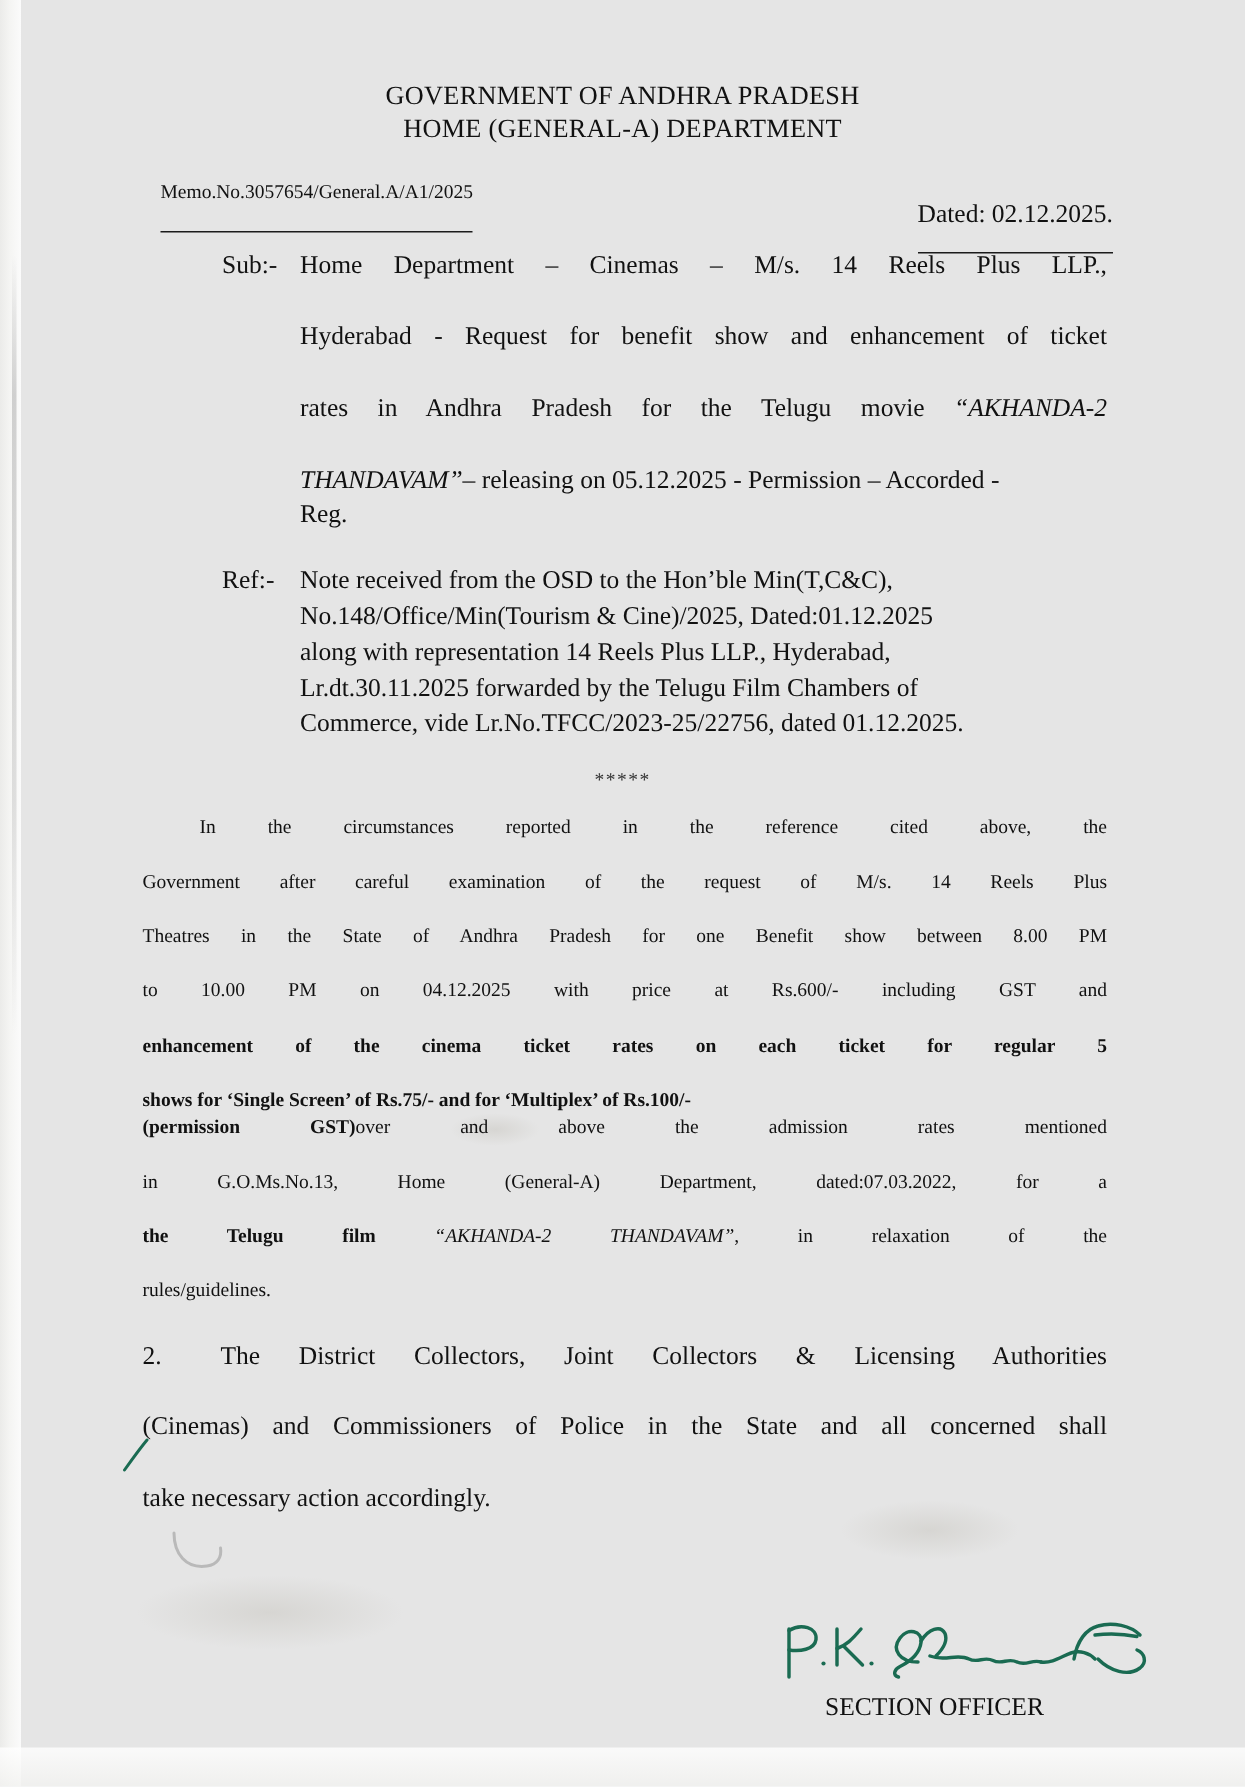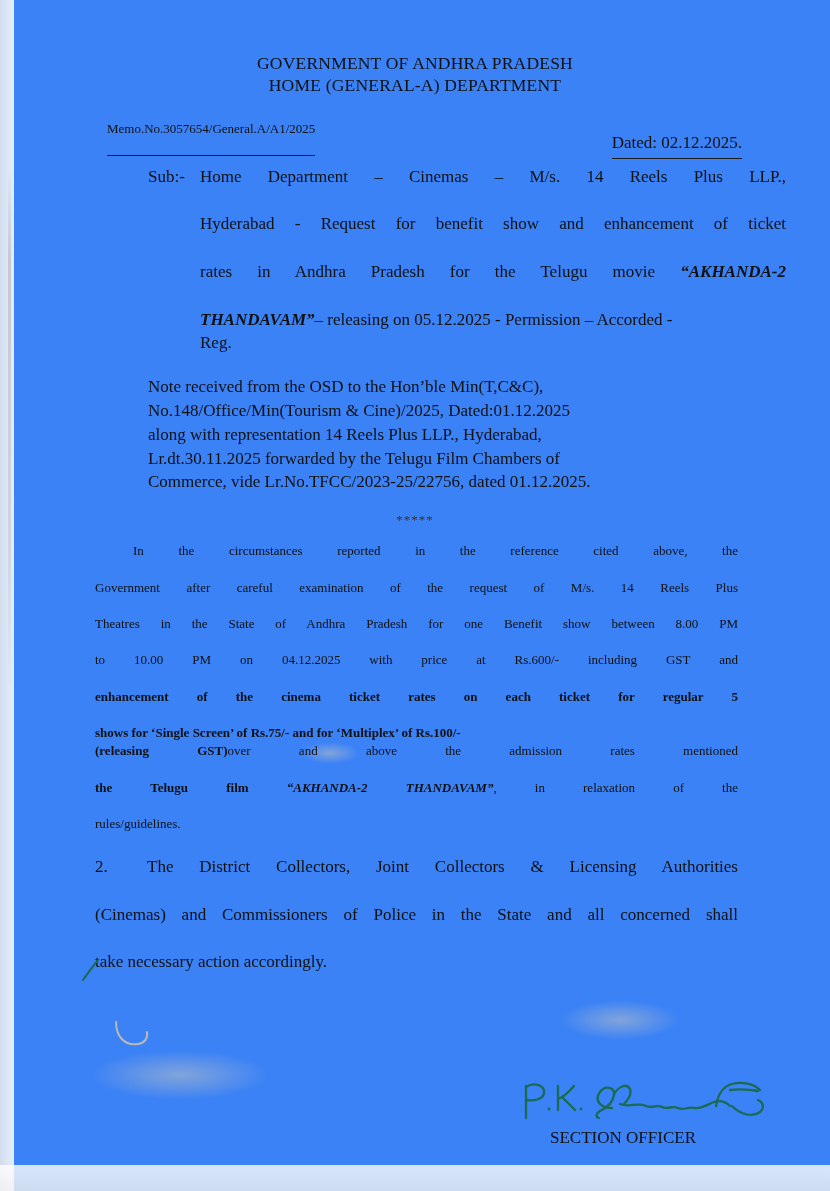--- a/index.html
+++ b/index.html
@@ -9,21 +9,21 @@
   }
   body {
     font-family: "Liberation Serif", "DejaVu Serif", serif;
     color: #111111;
   }
   #page {
     position: relative;
     width: 830px;
     height: 1191px;
     margin: 0 auto;
-    background: #3b82f6;
+    background: #e5e5e5;
     overflow: hidden;
   }
   
   .scan-edge-left {
     position: absolute;
     left: 0; top: 0;
     width: 14px; height: 1191px;
     background: linear-gradient(to right, #ececea 0%, #f7f7f5 45%, #ffffff 100%);
     opacity: .85;
   }
@@ -75,28 +75,28 @@
     border-bottom: 1.4px solid #1b1b1b;
     display: inline-block;
     padding-bottom: 18px;
   }
   .memo-date {
     position: absolute;
     right: 88px;
     top: 14px;
     font-size: 17px;
     border-bottom: 1.4px solid #1b1b1b;
-    padding-bottom: 5px;
+    padding-bottom: 15px;
   }
 
   
   .labelled {
     display: flex;
     margin-top: 18px;
-    padding-right: 44px;
+    padding-right: 92px;
     padding-left: 148px;
   }
   .labelled .lbl {
     flex: 0 0 auto;
     width: 52px;
     font-size: 17px;
     line-height: 1.40;
   }
   .labelled .bdy {
     flex: 1 1 auto;
@@ -131,21 +131,21 @@
   }
   .para .ln { display: block; }
   .para .ln.j { text-align: justify; }
   .para .ln.j:after {
     content: "";
     display: inline-block;
     width: 100%;
   }
   .para .ind { display: inline-block; width: 38px; }
   b, .bold { font-weight: bold; }
-  .bi { font-weight: bold; font-style: italic; }
+  .bi { font-weight: normal; font-style: italic; }
 
   .para2 {
     margin-top: 22px;
     padding: 0 92px 0 95px;
     font-size: 17px;
     line-height: 1.40;
   }
   .para2 .ln { display: block; }
   .para2 .ln.j { text-align: justify; }
   .para2 .ln.j:after {
@@ -217,39 +217,41 @@
       <div class="bdy">
         <span class="j">Home Department – Cinemas – M/s. 14 Reels Plus LLP.,</span>
         <span class="j">Hyderabad -  Request for benefit show and enhancement of ticket</span>
         <span class="j"><span>rates in Andhra Pradesh for the Telugu movie </span><span class="bi">“AKHANDA-2</span></span>
         <span><span class="bi">THANDAVAM”</span><span>– releasing on 05.12.2025 -  Permission – Accorded -</span></span>
         <span>Reg.</span>
       </div>
     </div>
 
     <div class="labelled" style="margin-top:20px;">
+      <div class="lbl">Ref:-</div>
       <div class="bdy">
         <span>Note  received  from  the  OSD  to  the    Hon’ble  Min(T,C&amp;C),</span>
         <span>No.148/Office/Min(Tourism  &amp;  Cine)/2025,  Dated:01.12.2025</span>
         <span>along  with  representation  14  Reels  Plus  LLP.,  Hyderabad,</span>
         <span>Lr.dt.30.11.2025  forwarded  by  the   Telugu  Film  Chambers  of</span>
         <span>Commerce, vide  Lr.No.TFCC/2023-25/22756, dated 01.12.2025.</span>
       </div>
     </div>
 
     <div class="stars">*****</div>
 
     <div class="para">
       <span class="ln j"><span class="ind"></span><span>In  the  circumstances  reported  in  the  reference  cited  above,  the</span></span>
       <span class="ln j">Government  after  careful  examination  of  the  request  of  M/s.  14 Reels Plus</span>
       <span class="ln j">Theatres in the State of Andhra Pradesh for one Benefit show between 8.00 PM</span>
       <span class="ln j">to  10.00  PM  on  04.12.2025  with  price  at  Rs.600/-  including  GST  and</span>
       <span class="ln j bold">enhancement  of  the  cinema  ticket  rates  on  each  ticket  for  regular  5</span>
       <span class="ln bold">shows for ‘Single Screen’ of Rs.75/- and for ‘Multiplex’ of Rs.100/-</span>
-      <span class="ln j"><span class="bold">(releasing   GST)</span><span>over   and   above   the   admission   rates   mentioned</span></span>
+      <span class="ln j"><span class="bold">(permission   GST)</span><span>over   and   above   the   admission   rates   mentioned</span></span>
+      <span class="ln j">in  G.O.Ms.No.13,  Home  (General-A)  Department,  dated:07.03.2022,  for  a</span>
       <span class="ln j"><span class="bold">the   Telugu   film</span>&nbsp;<span class="bi">“AKHANDA-2   THANDAVAM”</span><span>, in   relaxation   of   the</span></span>
       <span class="ln">rules/guidelines.</span>
     </div>
 
     <div class="para2">
       <span class="ln j"><span class="num">2.</span><span>The  District  Collectors,  Joint  Collectors  &amp;  Licensing  Authorities</span></span>
       <span class="ln j">(Cinemas) and Commissioners of Police in the State and all concerned shall</span>
       <span class="ln">take necessary action accordingly.</span>
     </div>
 

